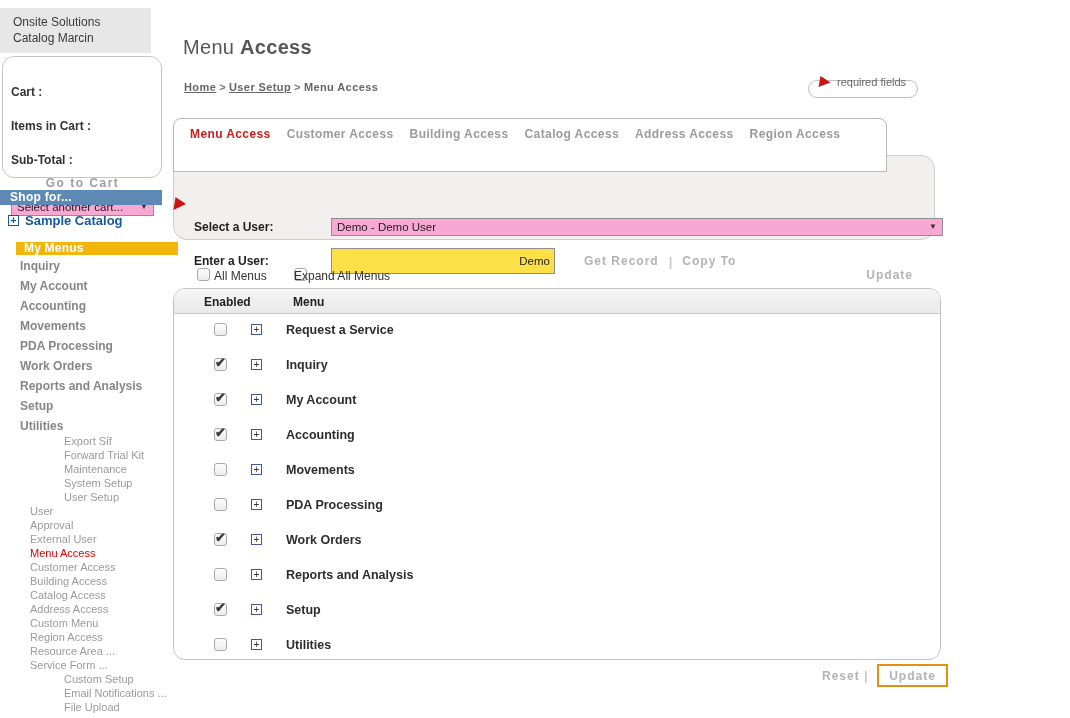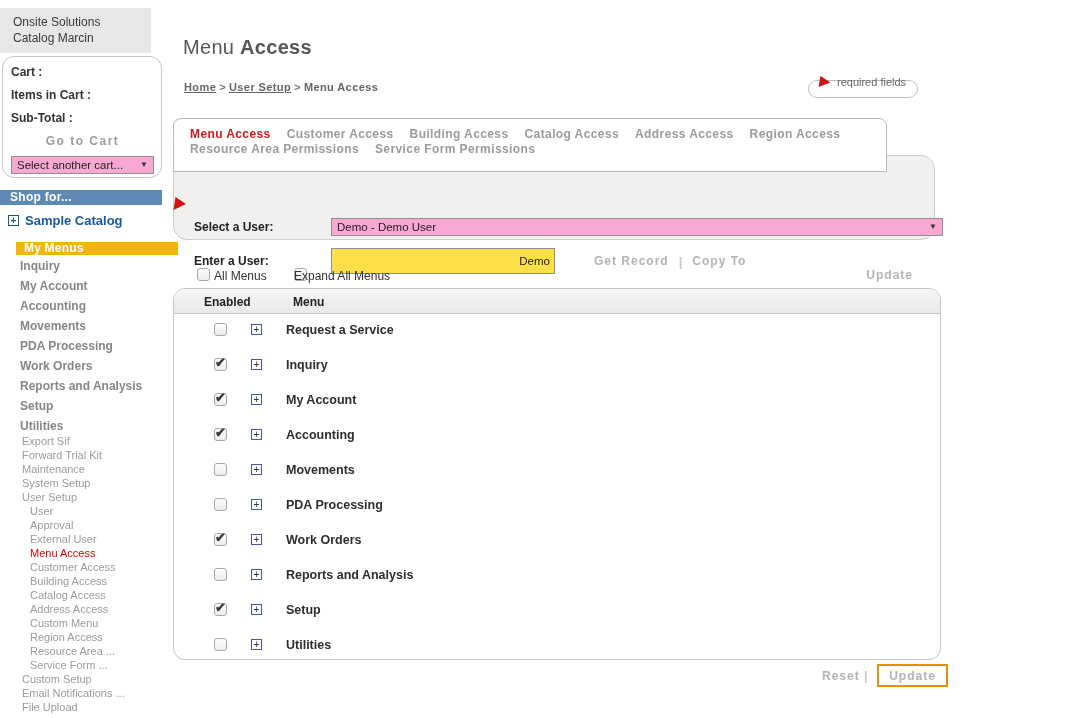--- a/index.html
+++ b/index.html
@@ -3,33 +3,33 @@
 <meta charset="utf-8">
 <style>
   * { margin:0; padding:0; box-sizing:border-box; }
   html,body { background:#fff; }
   body { font-family:"Liberation Sans", sans-serif; }
   .page { position:relative; width:1070px; height:718px; background:#fff; overflow:hidden; }
 
   
   .brand-box { position:absolute; left:0; top:8; width:151px; top:8px; background:#e7e7e7; padding:6px 0 7px 13px; font-size:12px; color:#3a3a3a; line-height:16px; }
   .cart-box { position:absolute; left:2px; top:56px; width:160px; height:122px; border:1px solid #c6c6c6; border-radius:12px; padding:8px 7px 0 8px; background:#fff; }
-  .cart-label { font-size:12px; font-weight:bold; color:#333; margin-bottom:9px; }
+  .cart-label { font-size:12px; font-weight:bold; color:#333; margin-bottom:9px;margin-top:20px; }
   .go-cart { font-size:12px; font-weight:bold; color:#9d9d9d; letter-spacing:1.5px; text-align:center; margin:2px 0 8px 0; cursor:pointer; }
   .fake-select { display:flex; align-items:center; justify-content:space-between; border:1px solid #8f8f8f; background:#f9a8d4; height:18px; padding:0 5px; font-size:11.5px; color:#222; cursor:pointer; }
   .fake-select .arrow { font-size:8px; color:#333; line-height:1; }
   .shop-bar { position:absolute; left:0; top:190px; width:162px; height:15px; background:#5e89b4; color:#fff; font-size:12px; font-weight:bold; line-height:15px; padding-left:10px; letter-spacing:.3px; }
   .catalog-link { position:absolute; left:8px; top:213px; display:flex; align-items:center; gap:6px; color:#17599e; font-size:13px; font-weight:bold; cursor:pointer; }
   .plusbox-blue { display:inline-block; width:11px; height:11px; border:1px solid #17599e; color:#17599e; font-size:10px; line-height:9px; text-align:center; font-weight:bold; background:#fff; }
   .mymenus-bar { position:absolute; left:16px; top:242px; width:162px; height:13px; background:#f2b50c; color:#fff; font-size:12px; font-weight:bold; line-height:12px; padding-left:8px; letter-spacing:.2px; }
   .menu-main { position:absolute; left:0; top:256px; width:168px; list-style:none; }
   .menu-main li { font-size:12px; font-weight:bold; color:#86868a; line-height:20px; padding-left:20px; cursor:pointer; }
   .menu-sub { position:absolute; left:0; top:434px; width:168px; list-style:none; }
   .menu-sub li { font-size:11px; color:#9b9b9b; line-height:14px; cursor:pointer; }
-  .menu-sub li.lvl1 { padding-left:22px; }
+  .menu-sub li.lvl1 { padding-left:36px;margin-left:28px; }
   .menu-sub li.lvl2 { padding-left:30px; }
   .menu-sub li.active { color:#e00000; }
 
   
   .page-title { position:absolute; left:183px; top:36px; font-size:20px; color:#55565a; font-weight:normal; letter-spacing:.3px; }
   .page-title b { font-weight:bold; }
   .breadcrumb { position:absolute; left:184px; top:81px; font-size:11px; font-weight:bold; color:#666; letter-spacing:.4px; }
   .breadcrumb a { color:#666; text-decoration:underline; cursor:pointer; }
   .bc-sep { color:#777; padding:0 3px; }
   .required-badge { position:absolute; left:808px; top:80px; height:18px; border:1px solid #c0c0c0; border-radius:9px; display:flex; align-items:center; gap:6px; padding:0 11px 15px 9px; background:#fff; }
@@ -44,21 +44,21 @@
   .tab.active { color:#cb1b1e; }
   .field-flag { position:absolute; left:-1px; top:40px; }
   .frm-row { position:absolute; left:20px; display:flex; align-items:center; }
   .frm-row.r1 { top:62px; }
   .frm-row.r2 { top:92px; }
   .frm-label { width:137px; font-size:12px; font-weight:bold; color:#222; }
   .user-select { width:612px; height:18px; }
   .user-input { width:224px; height:18px; border:1px solid #8f8f8f; font-family:"Liberation Sans",sans-serif; font-size:11.5px; color:#222; padding:12px 4px; background:#fde047;text-align:right; }
   .gray-action { font-size:12px; font-weight:bold; color:#b3b3b3; letter-spacing:1px; cursor:pointer; white-space:nowrap; }
   .pipe-sep { color:#c9c9c9; font-size:13px; font-weight:bold; padding:0 10px; }
-  .links-after { margin-left:39px; display:flex; align-items:center;text-align:right; }
+  .links-after { margin-left:29px; display:flex; align-items:center;text-align:right; }
 
   
   .controls-row { position:absolute; left:173px; top:266px; width:768px; height:18px; }
   .ctrl-cb { position:absolute; top:1px; }
   .ctrl-lbl { position:absolute; top:3px; font-size:12px; color:#333; }
   .update-top { position:absolute; right:28px; top:2px; }
 
   
   input[type="checkbox"] { appearance:none; -webkit-appearance:none; width:13px; height:13px; border:1px solid #a9a9a9; border-radius:3px; background:linear-gradient(#fdfdfd,#ececec); position:relative; margin:0; cursor:pointer; }
   input[type="checkbox"]:checked::after { content:"\2714"; position:absolute; left:0px; top:-4px; font-size:13px; font-weight:bold; color:#3a3a3a; }
@@ -180,24 +180,20 @@
 
   <div class="tabbox">
     <div class="tabrow">
       <span class="tab active">Menu Access</span>
       <span class="tab">Customer Access</span>
       <span class="tab">Building Access</span>
       <span class="tab">Catalog Access</span>
       <span class="tab">Address Access</span>
       <span class="tab">Region Access</span>
     </div>
-    <div class="tabrow">
-      <span class="tab">Resource Area Permissions</span>
-      <span class="tab">Service Form Permissions</span>
-    </div>
   </div>
 
   <div class="controls-row">
     <input type="checkbox" class="ctrl-cb" style="left: 24px;">
     <span class="ctrl-lbl" style="left:41px">All Menus</span>
     <input type="checkbox" class="ctrl-cb" style="left: 104px;">
     <span class="ctrl-lbl" style="left:121px">Expand All Menus</span>
     <span class="gray-action update-top">Update</span>
   </div>
 

